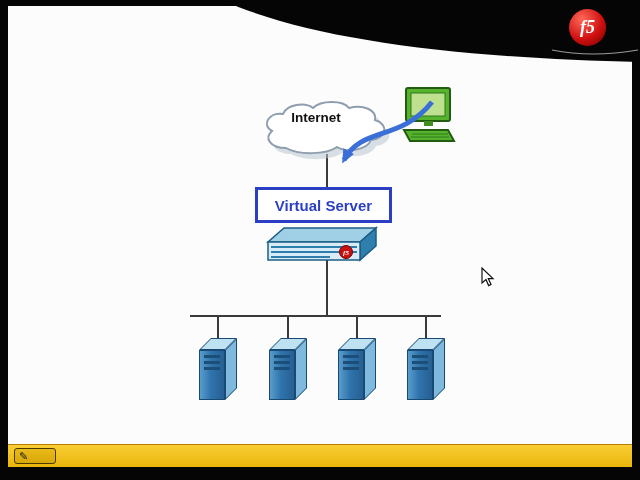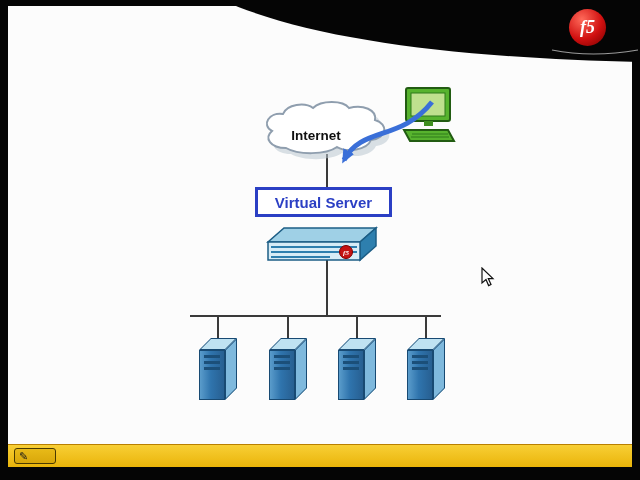--- a/index.html
+++ b/index.html
@@ -17,32 +17,32 @@
 
   #f5logo { position:absolute; left:569px; top:9px; width:37px; height:37px; border-radius:50%;
             z-index:7; display:flex; align-items:center; justify-content:center;
             background:radial-gradient(circle at 35% 28%, #ff6a5a, #d01010 55%, #7e0000 95%);
             color:#fff; font-family:"Liberation Serif", serif; font-style:italic;
             font-weight:bold; font-size:18px; }
 
   
   .abs { position:absolute; }
   #cloud { left:248px; top:94px; width:146px; height:64px; z-index:3; }
-  #cloud-label { position:absolute; left:14px; top:28px; width:92px; text-align:center;
+  #cloud-label { position:absolute; left:14px; top:10px; width:92px; text-align:center;
                  font-weight:bold; font-size:13.5px; color:#101010; }
   #computer { left:392px; top:78px; width:58px; height:62px; z-index:3; }
   #arrow { left:312px; top:84px; width:130px; height:96px; z-index:4; }
 
   .wire { position:absolute; background:#3a3a3a; z-index:2; }
   #wire-cloud { left:318px; top:148px; width:2px; height:36px; }
   #wire-lb { left:318px; top:252px; width:2px; height:58px; }
   #bus { left:182px; top:309px; width:251px; height:2px; }
   .stem { position:absolute; top:310px; width:2px; height:24px; background:#3a3a3a; }
 
-  #vsbox { left:247px; top:181px; width:137px; height:30px; background:#fff;
+  #vsbox { left:247px; top:181px; width:137px; height:36px; background:#fff;
            border:3px solid #2b3fc4; display:flex; align-items:center; justify-content:center;
            z-index:3; }
   #vsbox span { font-weight:bold; font-size:15px; color:#2b3fc4; }
 
   #appliance { left:252px; top:210px; width:132px; height:48px; z-index:3; }
 
   .server { position:absolute; top:332px; width:40px; height:66px; z-index:3; }
   .sv-top { position:absolute; left:0; top:0; width:26px; height:12px; background:#bfe2f2;
             border:1px solid #184a73; transform:skewX(-45deg); transform-origin:0 100%; }
   .sv-side { position:absolute; left:26px; top:12px; width:12px; height:50px; background:#7fb9dd;

